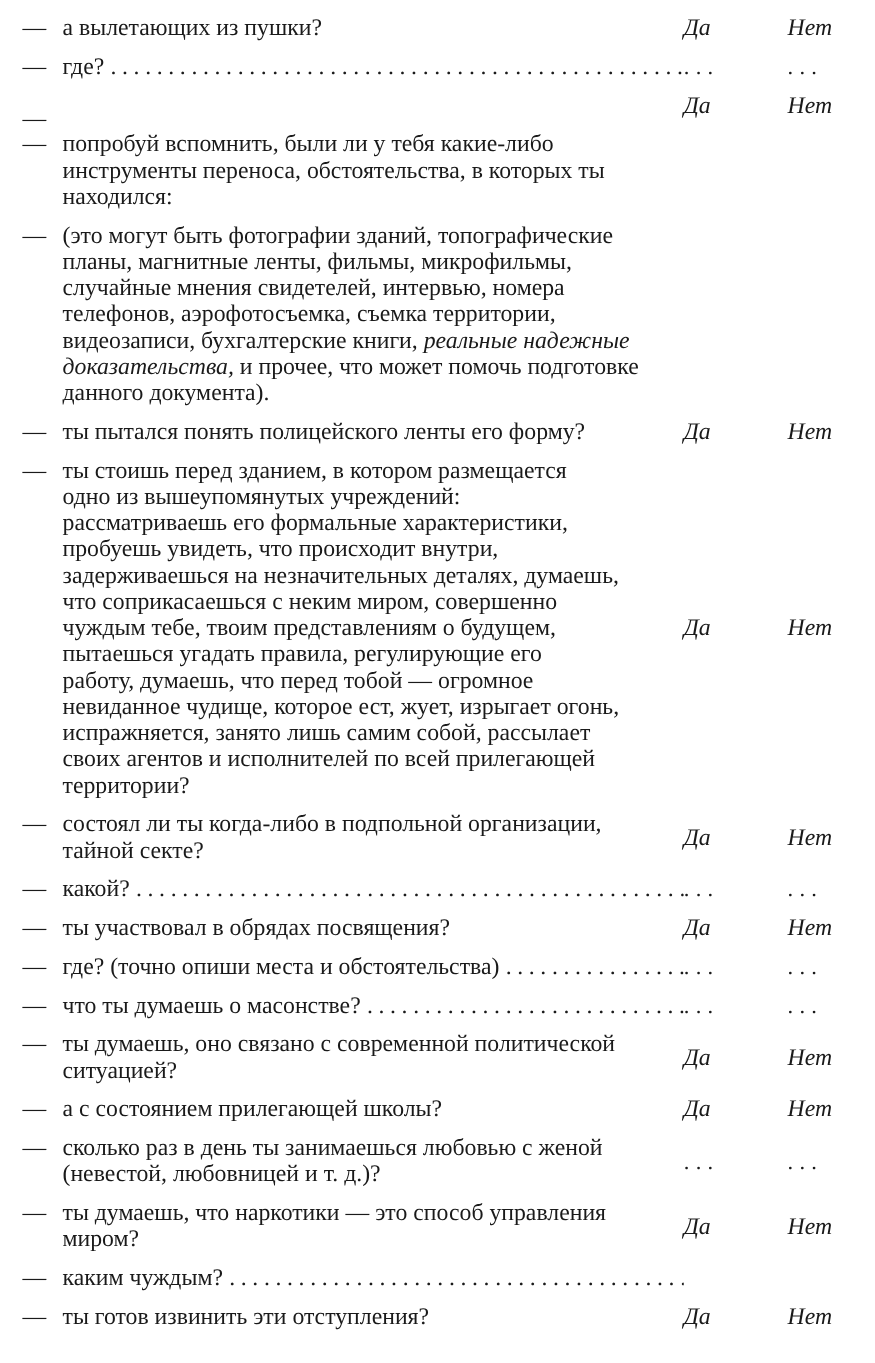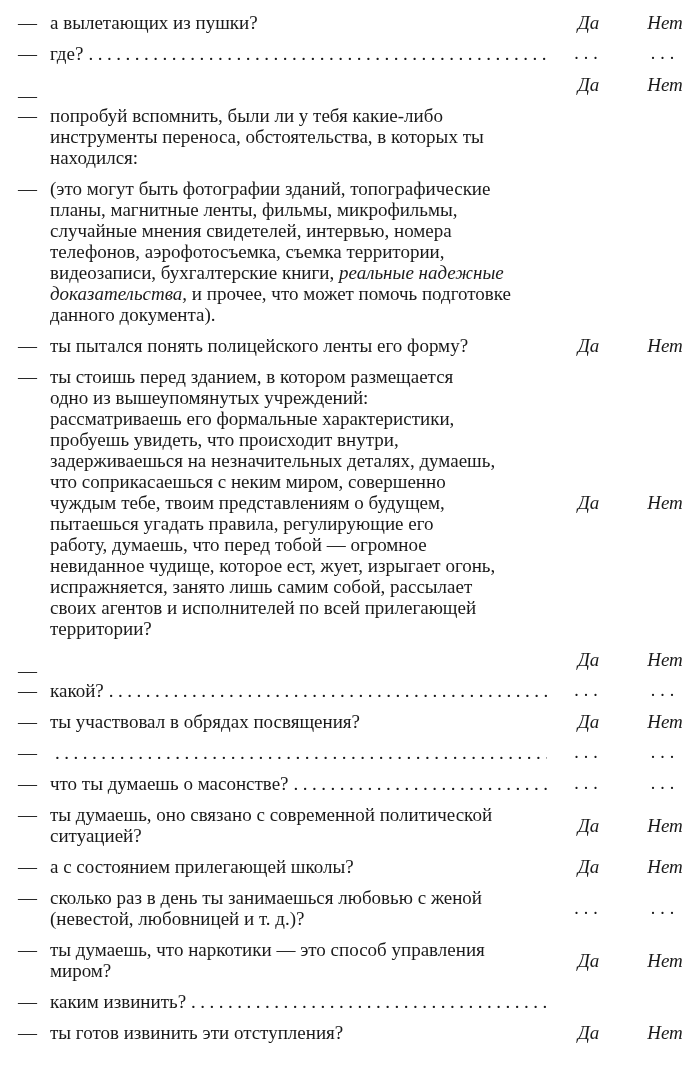--- a/index.html
+++ b/index.html
@@ -23,21 +23,21 @@
   }
   .q.flexline { display:flex; align-items:baseline; white-space:nowrap; }
   .marker { position:absolute; left:-32px; top:0; }
   .dots {
     flex:1 1 auto;
     overflow:hidden;
     margin-left:5px;
     letter-spacing:4.5px;
     white-space:nowrap;
   }
-  .ans { text-align:center; line-height:21px; font-style:italic; }
+  .ans { text-align:left; line-height:21px; font-style:italic; }
   .ans.yes { flex:0 0 83px; }
   .ans.no  { flex:0 0 70px; }
   .ans.dotans { font-style:normal; letter-spacing:5px; font-size:18px; }
   .it { font-style:italic; }
 </style>
 </head>
 <body>
 
 <div class="page">
 
@@ -97,21 +97,22 @@
 работу, думаешь, что перед тобой — огромное
 невиданное чудище, которое ест, жует, изрыгает огонь,
 испражняется, занято лишь самим собой, рассылает
 своих агентов и исполнителей по всей прилегающей
 территории?</span></div>
     <div class="ans yes">Да</div>
     <div class="ans no">Нет</div>
   </div>
 
   <div class="row">
-    <div class="q"><span class="marker">—</span></div>
+    <div class="q"><span class="marker">—</span><span>состоял ли ты когда-либо в подпольной организации,
+тайной секте?</span></div>
     <div class="ans yes">Да</div>
     <div class="ans no">Нет</div>
   </div>
 
   <div class="row">
     <div class="q flexline">
         <span class="marker">—</span>
         <span>какой?</span>
         <span class="dots">................................................................................</span>
       </div>
@@ -121,20 +122,21 @@
 
   <div class="row">
     <div class="q"><span class="marker">—</span><span>ты участвовал в обрядах посвящения?</span></div>
     <div class="ans yes">Да</div>
     <div class="ans no">Нет</div>
   </div>
 
   <div class="row">
     <div class="q flexline">
         <span class="marker">—</span>
+        <span>где? (точно опиши места и обстоятельства)</span>
         <span class="dots">................................................................................</span>
       </div>
     <div class="ans yes dotans">...</div>
     <div class="ans no dotans">...</div>
   </div>
 
   <div class="row">
     <div class="q flexline">
         <span class="marker">—</span>
         <span>что ты думаешь о масонстве?</span>
@@ -167,21 +169,21 @@
   <div class="row">
     <div class="q"><span class="marker">—</span><span>ты думаешь, что наркотики — это способ управления
 миром?</span></div>
     <div class="ans yes">Да</div>
     <div class="ans no">Нет</div>
   </div>
 
   <div class="row">
     <div class="q flexline">
         <span class="marker">—</span>
-        <span>каким извинить?</span>
+        <span>каким чуждым?</span>
         <span class="dots">................................................................................</span>
       </div>
   </div>
 
   <div class="row">
     <div class="q"><span class="marker">—</span><span>ты готов извинить эти отступления?</span></div>
     <div class="ans yes">Да</div>
     <div class="ans no">Нет</div>
   </div>
 

